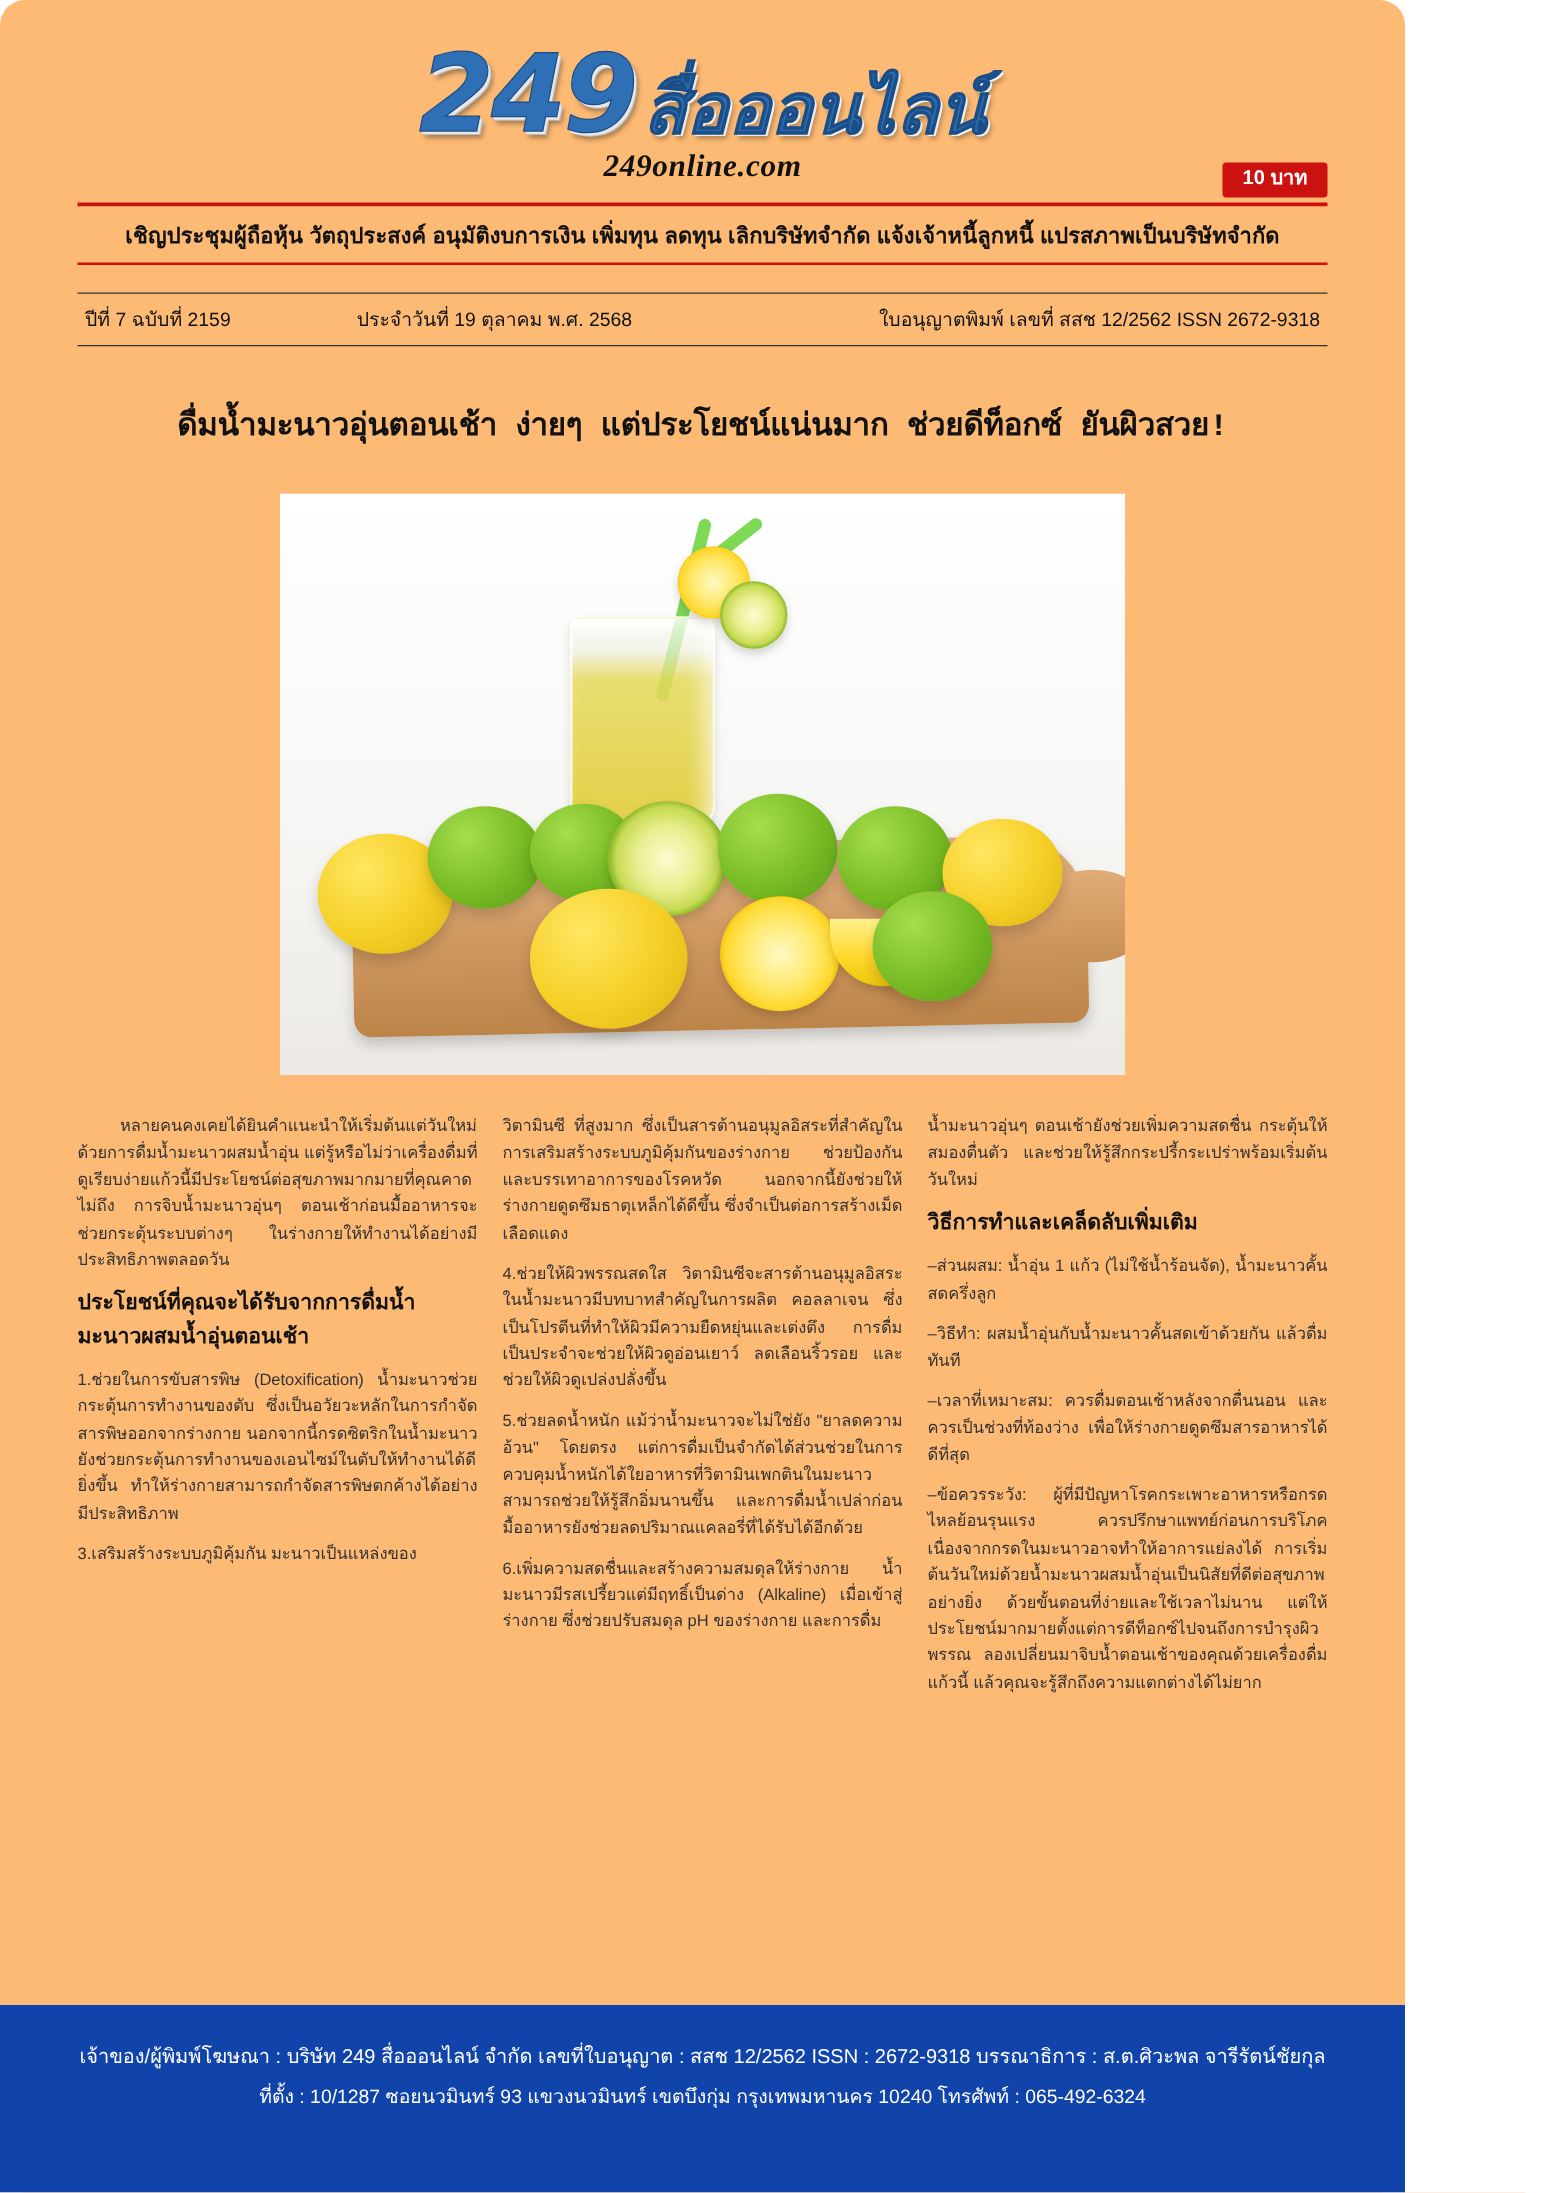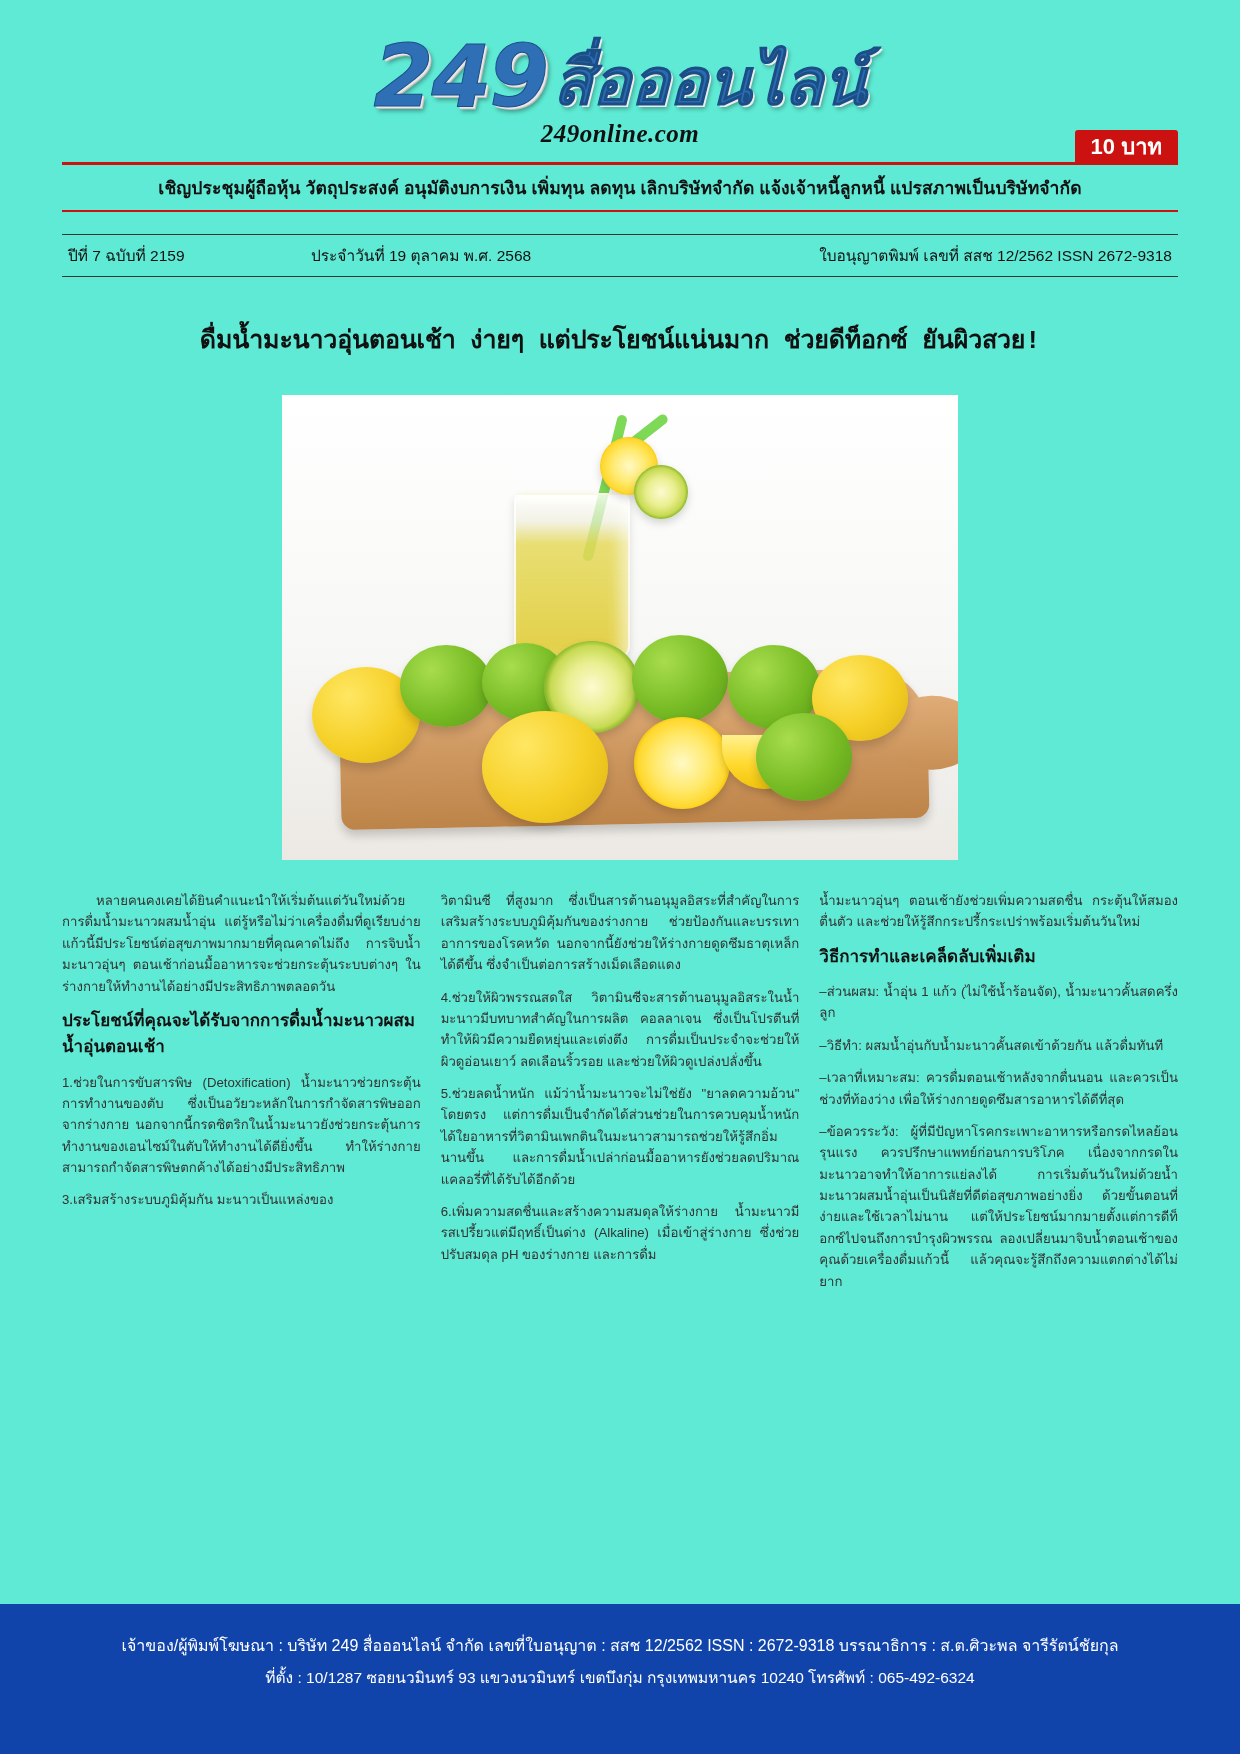--- a/index.html
+++ b/index.html
@@ -10,25 +10,26 @@
   }
   body {
     width: 1240px;
     height: 1754px;
     font-family: "Liberation Sans", sans-serif;
     color: #1a1a1a;
     position: relative;
     overflow: hidden;
   }
   .page {
-    width: 1240px;
+    width: 1124px;
     height: 1754px;
     position: relative;
-    background: #5eead4;
+    background: #fdba74;
     padding: 0 62px;
+    border-radius: 20px;
   }
 
   
   .masthead {
     padding-top: 18px;
     text-align: center;
     position: relative;
   }
   .logo-row {
     display: flex;
@@ -45,22 +46,22 @@
     letter-spacing: -2px;
     line-height: 0.95;
     color: #2f6fb5;
     text-shadow:
       2px 2px 0 #e8e8e8,
       3px 3px 0 #bdbdbd,
       4px 5px 4px rgba(0,0,0,0.35);
     -webkit-text-stroke: 1px #1b4e86;
   }
   .logo-thai {
-    font-family: Liberation Serif, serif;
-    font-size: 64px;
+    font-family: Liberation Sans, sans-serif;
+    font-size: 56px;
     font-weight: bold;
     font-style: italic;
     color: #2b6cb0;
     line-height: 1.1;
     text-shadow:
       2px 2px 0 #ededed,
       3px 4px 4px rgba(0,0,0,0.3);
     margin-top: 27px;
     -webkit-text-stroke: 1px #1b4e86;
   }
@@ -72,21 +73,21 @@
     color: #111;
     margin-top: 2px;
     letter-spacing: 0.5px;
   }
   .price-tag {
     position: absolute;
     right: 0;
     top: 130px;
     background: #cc1111;
     color: #fff;
-    font-size: 22px;
+    font-size: 16px;
     font-weight: bold;
     padding: 4px 16px 6px 16px;
     border-radius: 3px;
     line-height: 1.15;
   }
   .rule-red {
     border-top: 3px solid #cc1111;
     margin-top: 14px;
   }
   .tagline {

